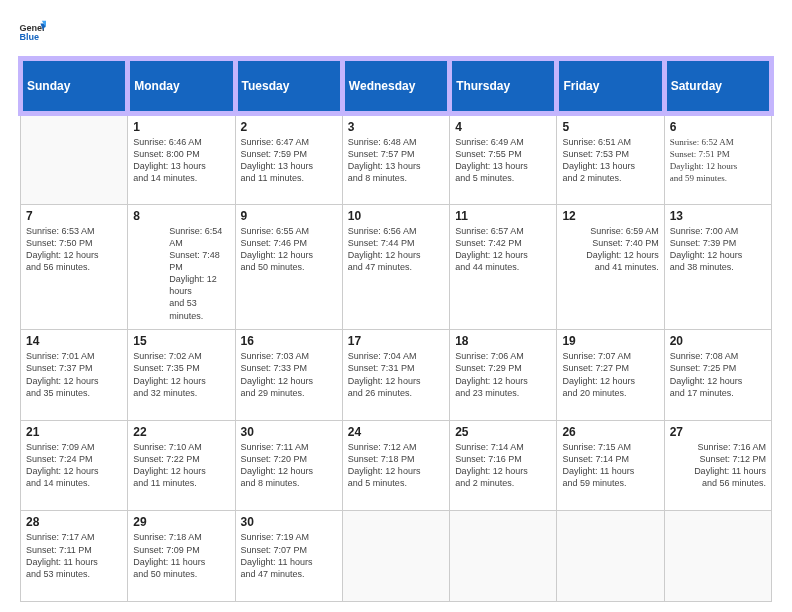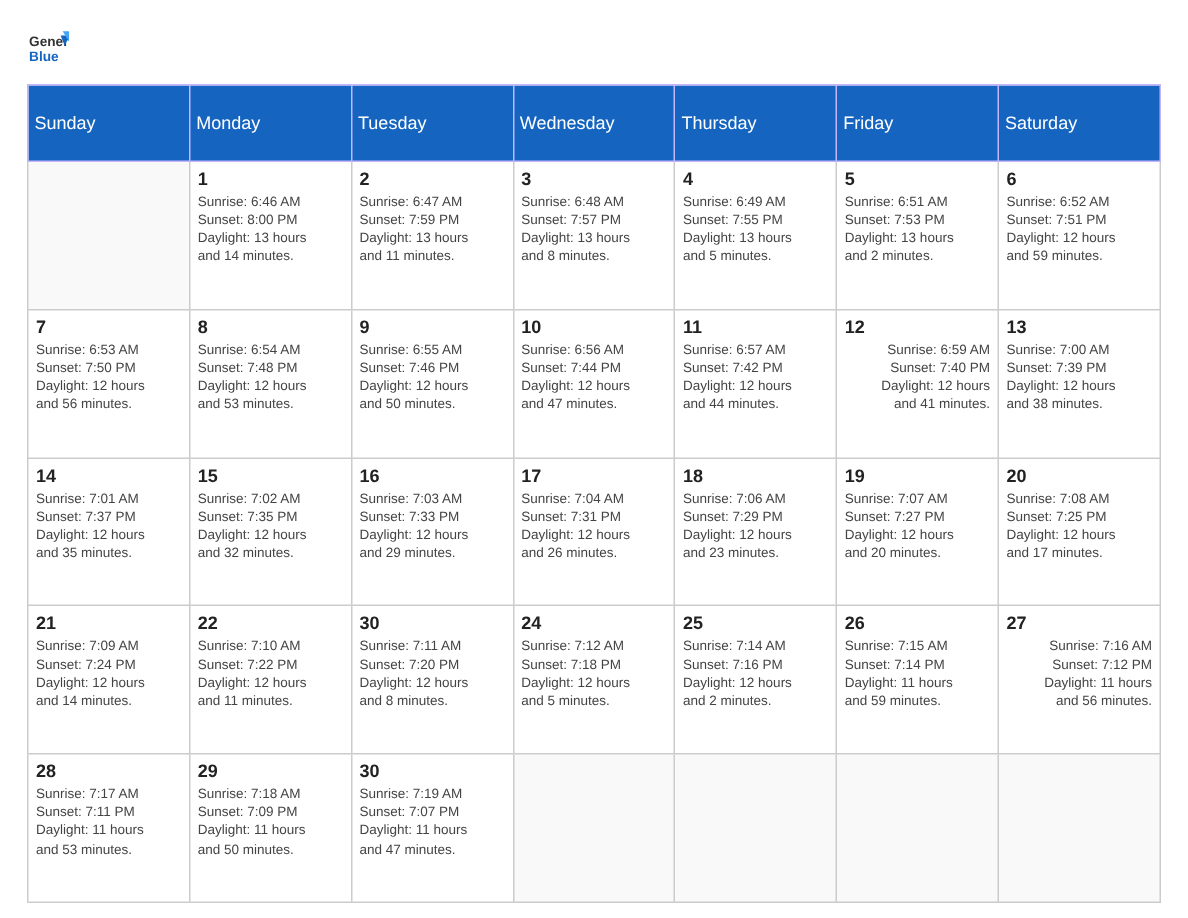--- a/index.html
+++ b/index.html
@@ -47,24 +47,24 @@
     }
     .calendar-table {
       width: 100%;
       border-collapse: collapse;
       flex: 1;
     }
     .calendar-table thead tr th {
       background-color: #1565c0;
       color: #fff;
       font-size: 12px;
-      font-weight: normal;
+      font-weight: bold;
       padding: 18px 4px;
       text-align: left;
-      border: 1px solid #c4b5fd;
+      border: 5px solid #c4b5fd;
     }
     .calendar-table tbody tr td {
       border: 1px solid #ccc;
       vertical-align: top;
       padding: 4px 5px;
       font-size: 9.5px;
       color: #333;
       width: calc(100% / 7);
       height: 88px;
     }
@@ -148,37 +148,37 @@
           </td>
           <td>
             <span class="day-number">5</span>
             <div class="day-info" style="white-space: pre-line;">Sunrise: 6:51 AM
 Sunset: 7:53 PM
 Daylight: 13 hours
 and 2 minutes.</div>
           </td>
           <td>
             <span class="day-number">6</span>
-            <div class="day-info" style="white-space: pre-line;">Sunrise: 6:52 AM
+            <div class="day-info" style="white-space: pre-line; font-family: Liberation Serif, serif;">Sunrise: 6:52 AM
 Sunset: 7:51 PM
 Daylight: 12 hours
 and 59 minutes.</div>
           </td>
         </tr>
         <tr>
           <td>
             <span class="day-number">7</span>
             <div class="day-info" style="white-space: pre-line;">Sunrise: 6:53 AM
 Sunset: 7:50 PM
 Daylight: 12 hours
 and 56 minutes.</div>
           </td>
           <td>
             <span class="day-number">8</span>
-            <div class="day-info" style="white-space: pre-line;">Sunrise: 6:54 AM
+            <div class="day-info" style="white-space: pre-line; margin-left: 36px;">Sunrise: 6:54 AM
 Sunset: 7:48 PM
 Daylight: 12 hours
 and 53 minutes.</div>
           </td>
           <td>
             <span class="day-number">9</span>
             <div class="day-info" style="white-space: pre-line;">Sunrise: 6:55 AM
 Sunset: 7:46 PM
 Daylight: 12 hours
 and 50 minutes.</div>

